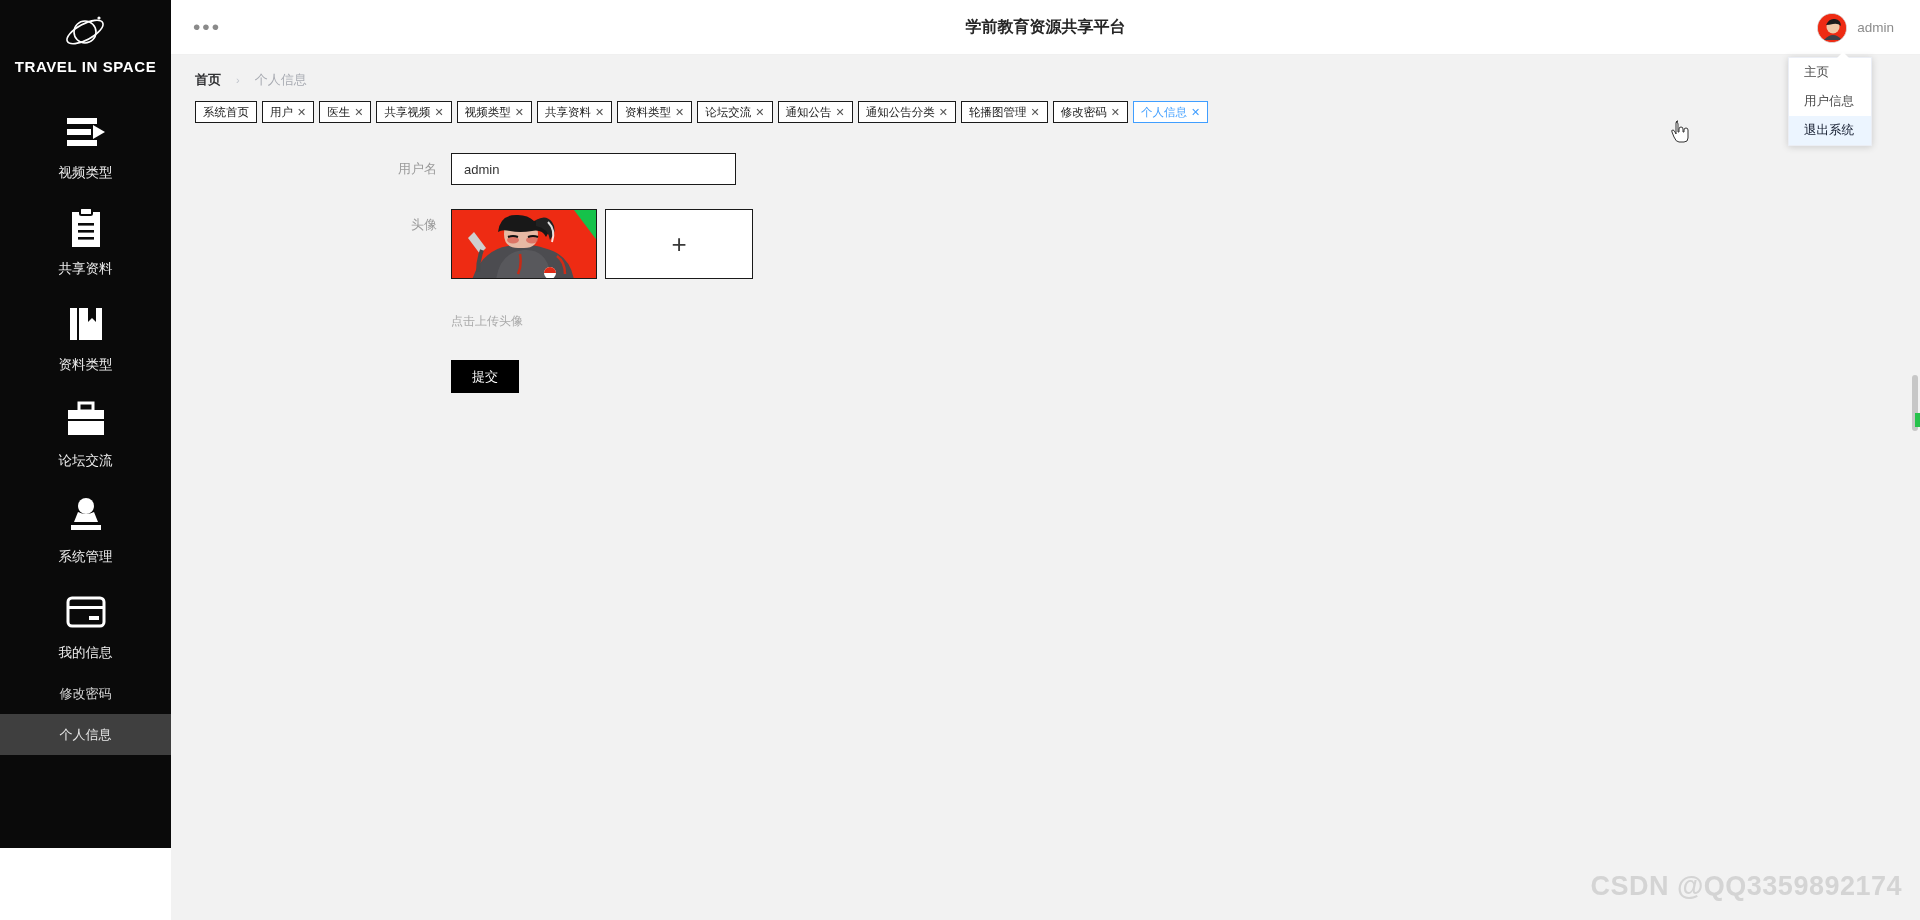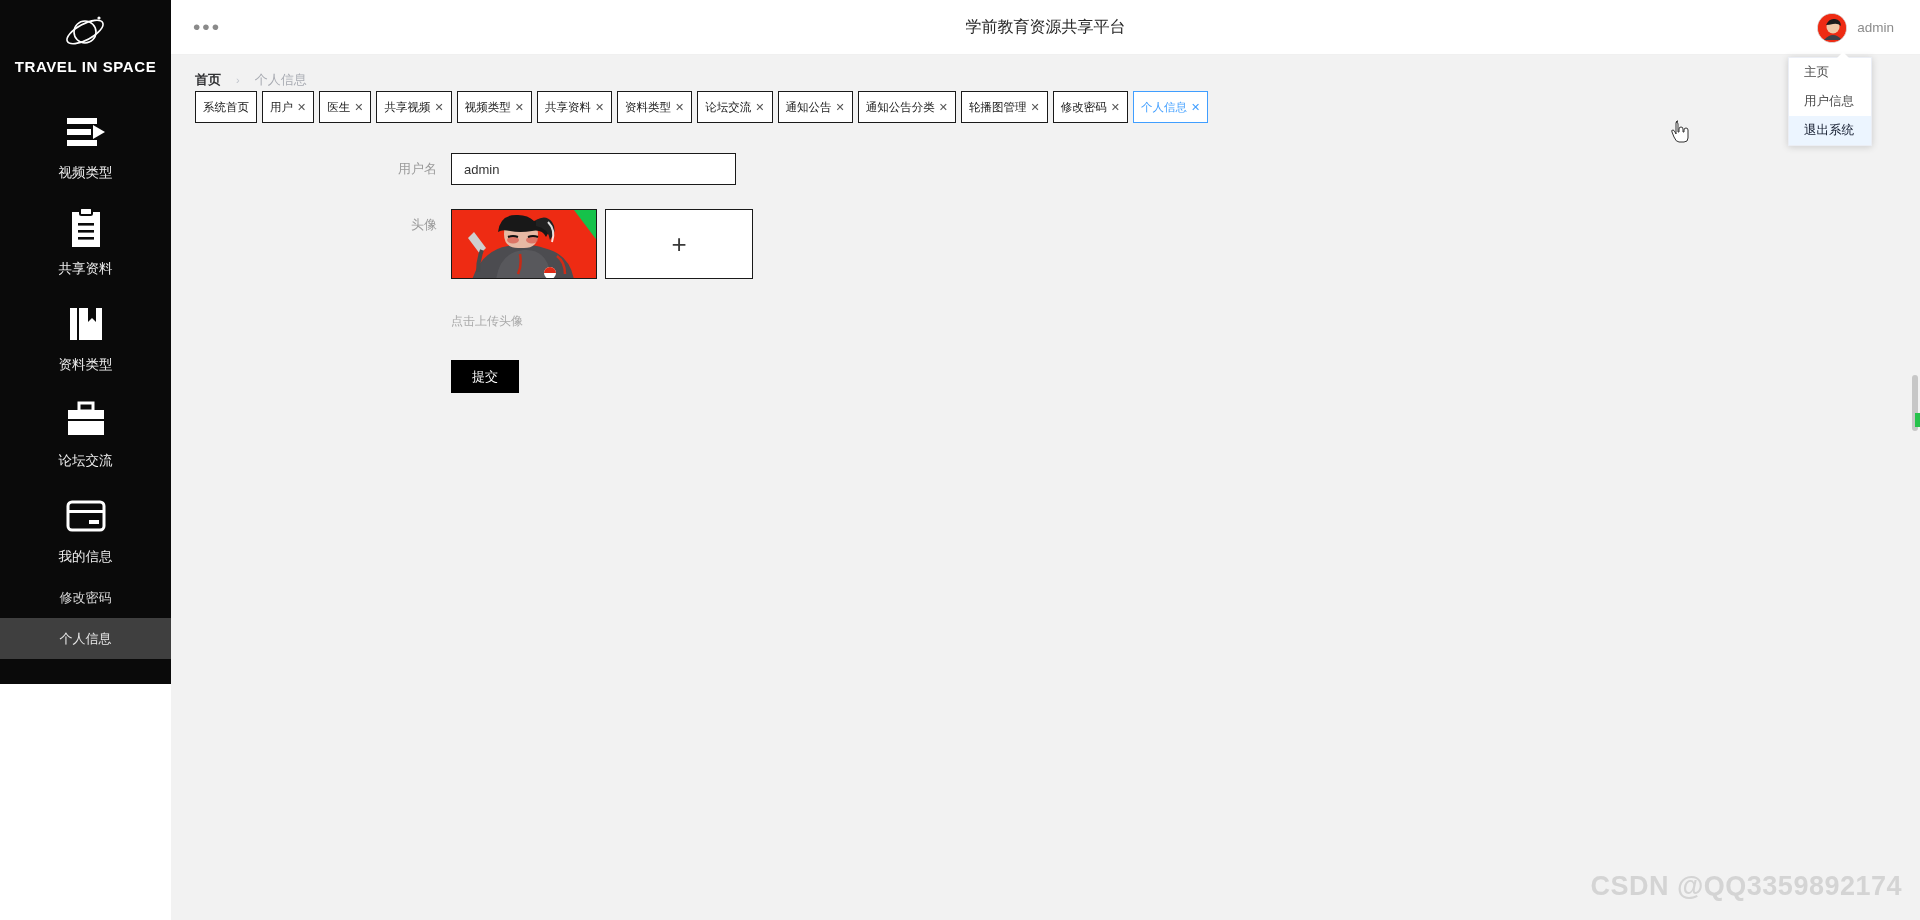--- a/index.html
+++ b/index.html
@@ -6,21 +6,21 @@
   html, body {
     width: 1920px; height: 920px;
     font-family: "Liberation Sans", "DejaVu Sans", sans-serif;
     background: #ffffff;
     overflow: hidden;
   }
   #app { position: relative; width: 1920px; height: 920px; display: flex; }
 
   
   .sidebar {
-    width: 171px; height: 684px;
+    width: 171px; height: 848px;
     background: #0a0a0a;
     flex: 0 0 171px;
     display: flex; flex-direction: column;
     align-items: center;
     position: relative;
     z-index: 20;
   }
   .brand { margin-top: 10px; display:flex; flex-direction:column; align-items:center; }
   .brand-logo { width: 46px; height: 42px; }
   .brand-name {
@@ -51,21 +51,21 @@
     display:flex; align-items:center; position: relative;
     border-bottom: 1px solid #f0f0f0;
     flex: 0 0 55px;
   }
   .dots {
     margin-left: 22px; color:#8a8a8a; font-size: 21px; letter-spacing: 2px;
     line-height: 10px; cursor: pointer; user-select:none;
   }
   .app-title {
     position: absolute; left: 0; right: 0; text-align: center;
-    font-size: 16px; font-weight: normal; color: #262626;
+    font-size: 16px; font-weight: bold; color: #262626;
     font-family: "Liberation Serif", "DejaVu Serif", serif;
     pointer-events: none;
   }
   .user-box {
     position: absolute; right: 26px; top: 0; height: 55px;
     display:flex; align-items:center; gap: 10px; cursor: pointer;
   }
   .avatar-sm {
     width: 30px; height: 30px; border-radius: 50%;
     overflow: hidden; position: relative; background: #ef2b17;
@@ -107,21 +107,21 @@
   }
   .bc-home { color: #303133; font-weight: bold; }
   .bc-sep { color: #c0c4cc; font-size: 11px; }
   .bc-cur { color: #a8abb2; }
 
   .tabs {
     display:flex; align-items:flex-end; gap: 5px;
     padding: 12px 0 0 24px; height: 34px;
   }
   .tab {
-    height: 32px; border: 1px solid #1a1a1a; background: #fff;
+    height: 22px; border: 1px solid #1a1a1a; background: #fff;
     display:flex; align-items:center; gap: 4px;
     padding: 0 7px; font-size: 11.5px; color: #1a1a1a;
     cursor: pointer; white-space: nowrap;
   }
   .tab .x { font-size: 11px; color:#555; }
   .tab.active { border-color: #409eff; color:#409eff; background:#fff; }
   .tab.active .x { color:#409eff; }
 
   .panel { padding: 30px 0 0 0; }
   .form-row { display:flex; align-items:flex-start; margin-bottom: 24px; }
@@ -227,20 +227,30 @@
         <span class="ic">
           <svg width="42" height="38" viewBox="0 0 42 38">
             <rect x="14" y="2" width="14" height="8" fill="none" stroke="#fff" stroke-width="3"></rect>
             <rect x="3" y="9" width="36" height="9" fill="#fff"></rect>
             <rect x="3" y="20" width="36" height="14" fill="#fff"></rect>
           </svg>
         </span>
         <span class="lbl">论坛交流</span>
       </div>
 
+      <div class="nav-item">
+        <span class="ic">
+          <svg width="42" height="40" viewBox="0 0 42 40">
+            <circle cx="21" cy="10" r="8" fill="#fff"></circle>
+            <path d="M13 16 q8 4 16 0 l4 10 h-24 z" fill="#fff"></path>
+            <rect x="6" y="29" width="30" height="5" fill="#fff"></rect>
+          </svg>
+        </span>
+        <span class="lbl">系统管理</span>
+      </div>
 
       <div class="nav-item">
         <span class="ic">
           <svg width="42" height="34" viewBox="0 0 42 34">
             <rect x="3" y="3" width="36" height="28" rx="4" fill="none" stroke="#fff" stroke-width="3"></rect>
             <rect x="3" y="11" width="36" height="3" fill="#fff"></rect>
             <rect x="24" y="21" width="10" height="4" fill="#fff"></rect>
           </svg>
         </span>
         <span class="lbl">我的信息</span>

